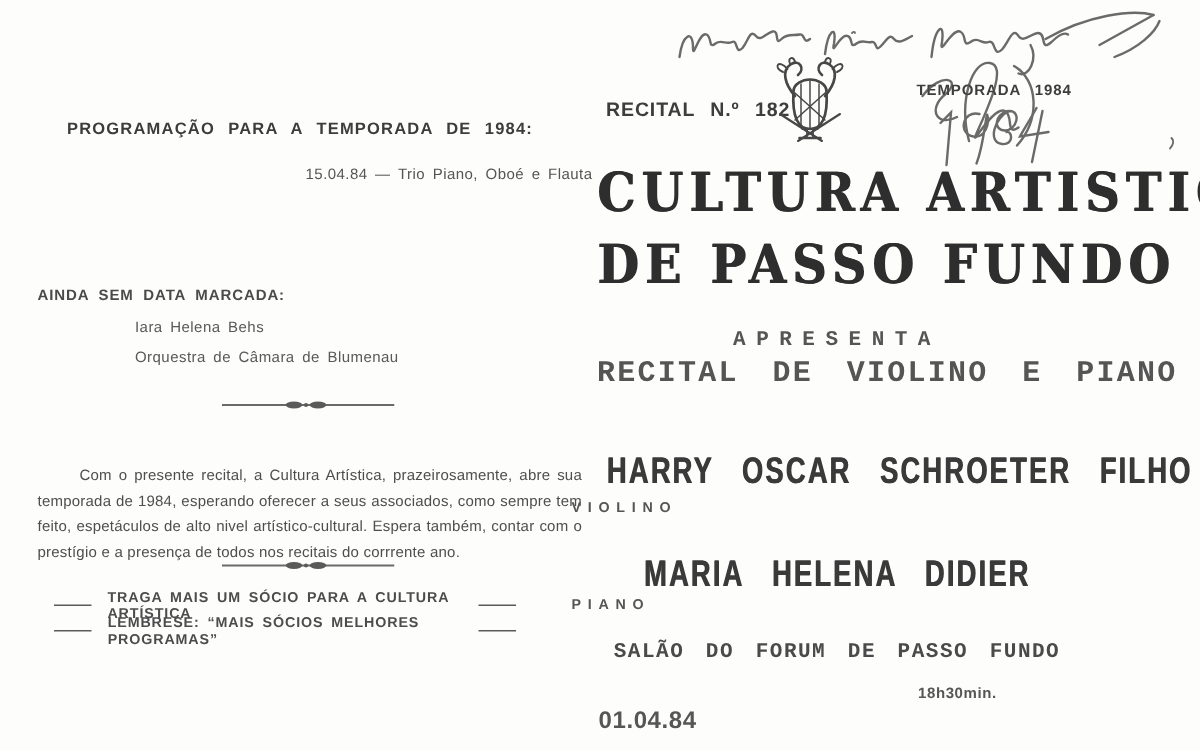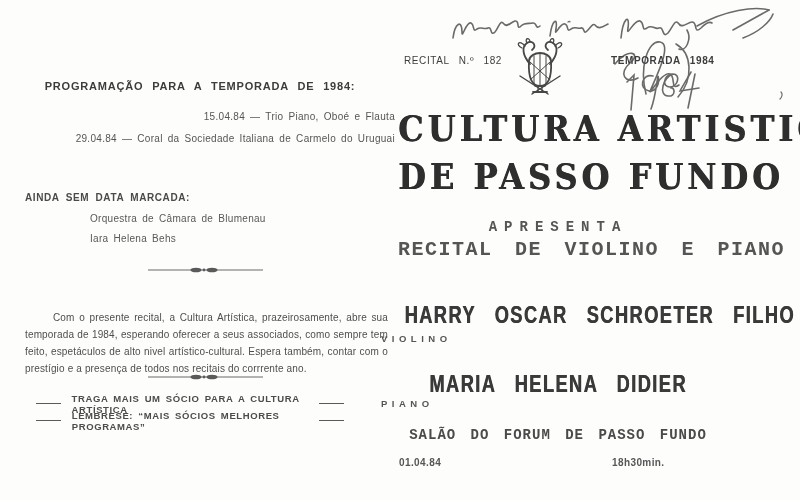--- a/index.html
+++ b/index.html
@@ -28,21 +28,21 @@
   .para{
     left:25px;top:297px;width:363px;
     font-size:10px;line-height:17px;color:#4e4e4e;
     text-align:justify;text-indent:28px;letter-spacing:.15px;margin-top:12px;
   }
   .slogans{left:25px;top:395px;width:330px;font-size:9.5px;color:#4c4c4c;}
   .slogan-row{display:flex;align-items:center;justify-content:center;height:17px;letter-spacing:.6px;word-spacing:2px;font-weight:600;}
   .rule{width:30px;border-top:1.6px solid #5a5a5a;margin:0 11px;}
 
   
-  .recital-no{left:404px;top:55px;font-size:10px;font-weight:400;letter-spacing:.6px;word-spacing:6px;color:#3d3d3d;}
+  .recital-no{left:404px;top:65px;font-size:13px;font-weight:700;letter-spacing:.6px;word-spacing:6px;color:#3d3d3d;}
   .season{left:611px;top:55px;font-size:10px;font-weight:700;letter-spacing:.6px;word-spacing:6px;color:#3d3d3d;}
   .big-title{
     left:398px;width:330px;text-align:center;
     font-family:"DejaVu Serif",serif;font-weight:700;
     font-size:32px;letter-spacing:4px;color:#2e2e2e;
     transform:scaleY(1.12);transform-origin:center top;
     text-shadow:.6px 0 0 #2e2e2e;white-space:nowrap;
   }
   .t1{top:107px;}
   .t2{top:155px;}
@@ -61,44 +61,41 @@
   }
   .p1{top:301px;}
   .p2{top:370px;}
   .instr{
     left:381px;width:320px;
     font-size:9.5px;font-weight:700;letter-spacing:4.5px;color:#555;
   }
   .i1{top:333px;}
   .i2{top:398px;}
   .venue{top:427px;font-size:14px;letter-spacing:1px;word-spacing:5px;color:#4a4a4a;}
-  .footer-date{left:399px;top:457px;font-size:10px;font-weight:700;color:#565656;letter-spacing:.4px;}
+  .footer-date{left:399px;top:472px;font-size:16px;font-weight:700;color:#565656;letter-spacing:.4px;}
   .footer-time{left:612px;top:457px;width:100px;text-align:left;font-size:10px;font-weight:700;color:#565656;letter-spacing:.4px;}
 
   svg{display:block;}
 </style>
 </head>
 <body>
 
 <div class="abs lp-heading">PROGRAMAÇÃO PARA A TEMPORADA DE 1984:</div>
 
 <div class="abs schedule">
   <div class="schedule-row">
     <span>15.04.84</span><span class="dash">—</span><span>Trio Piano, Oboé e Flauta</span>
   </div>
-  <div class="schedule-row">
-    <span>29.04.84</span><span class="dash">—</span><span>Coral da Sociedade Italiana de Carmelo do Uruguai</span>
-  </div>
 </div>
 
 <div class="abs lp-sub">AINDA SEM DATA MARCADA:</div>
 
 <div class="abs unsched">
+  <div>Iara Helena Behs</div>
   <div>Orquestra de Câmara de Blumenau</div>
-  <div>Iara Helena Behs</div>
 </div>
 
 <div class="abs divider" style="top:266px;">
   <svg width="115" height="8" viewBox="0 0 115 8">
     <line x1="0" y1="4" x2="115" y2="4" stroke="#6a6a6a" stroke-width="1.2"></line>
     <ellipse cx="48" cy="4" rx="5.5" ry="2.3" fill="#5a5a5a"></ellipse>
     <ellipse cx="64" cy="4" rx="5.5" ry="2.3" fill="#5a5a5a"></ellipse>
     <circle cx="56" cy="4" r="1.4" fill="#5a5a5a"></circle>
   </svg>
 </div>

